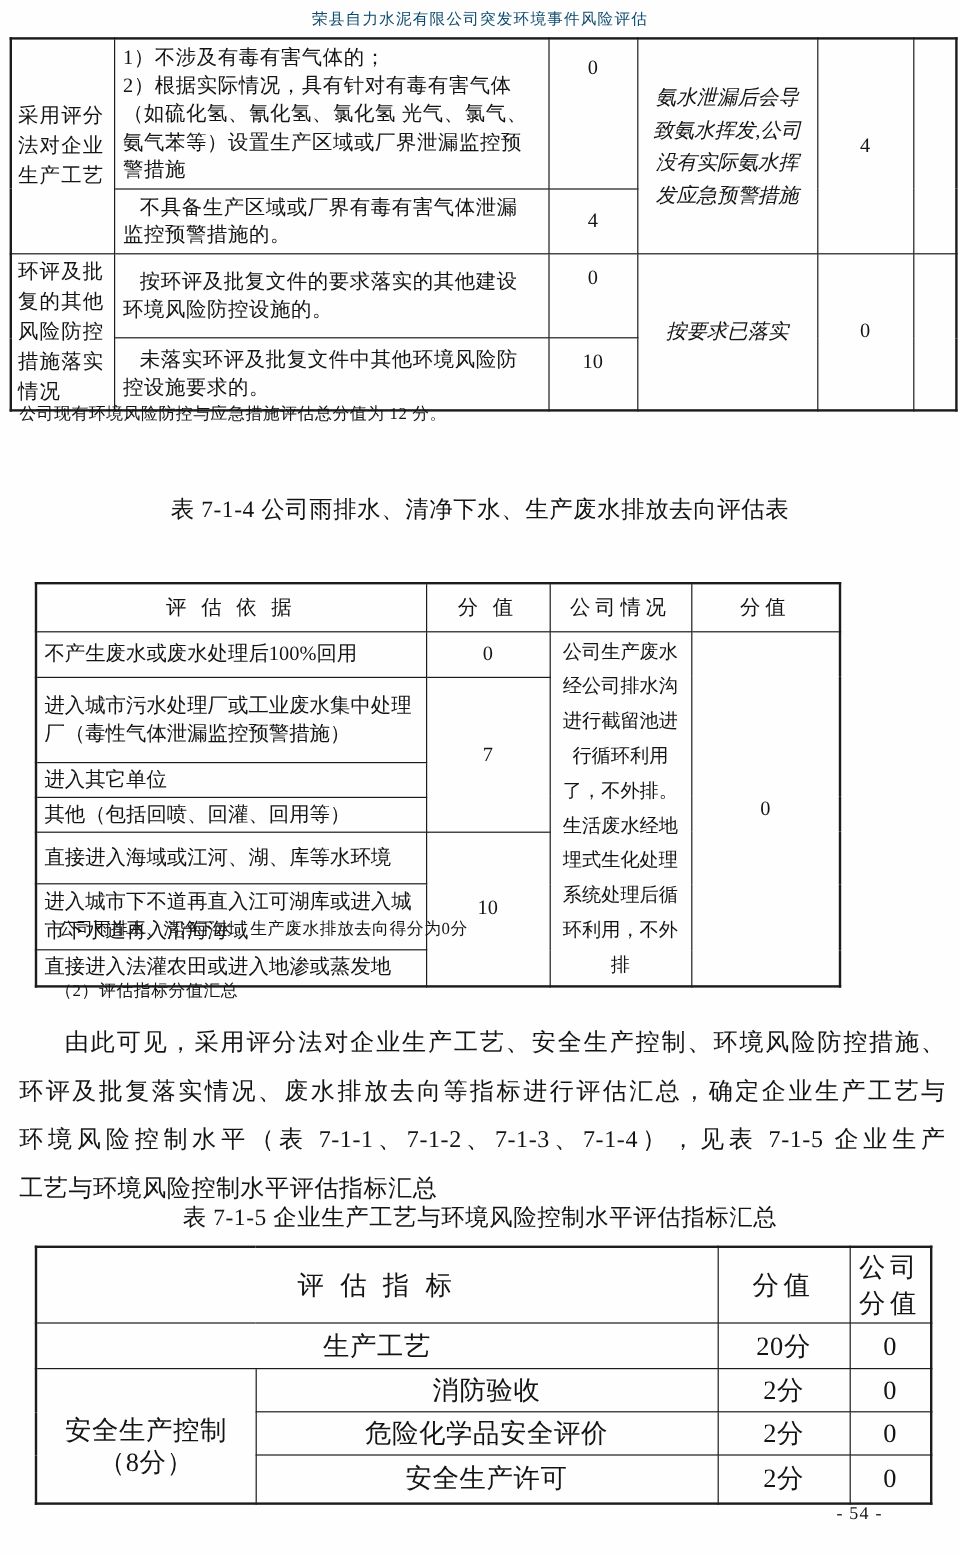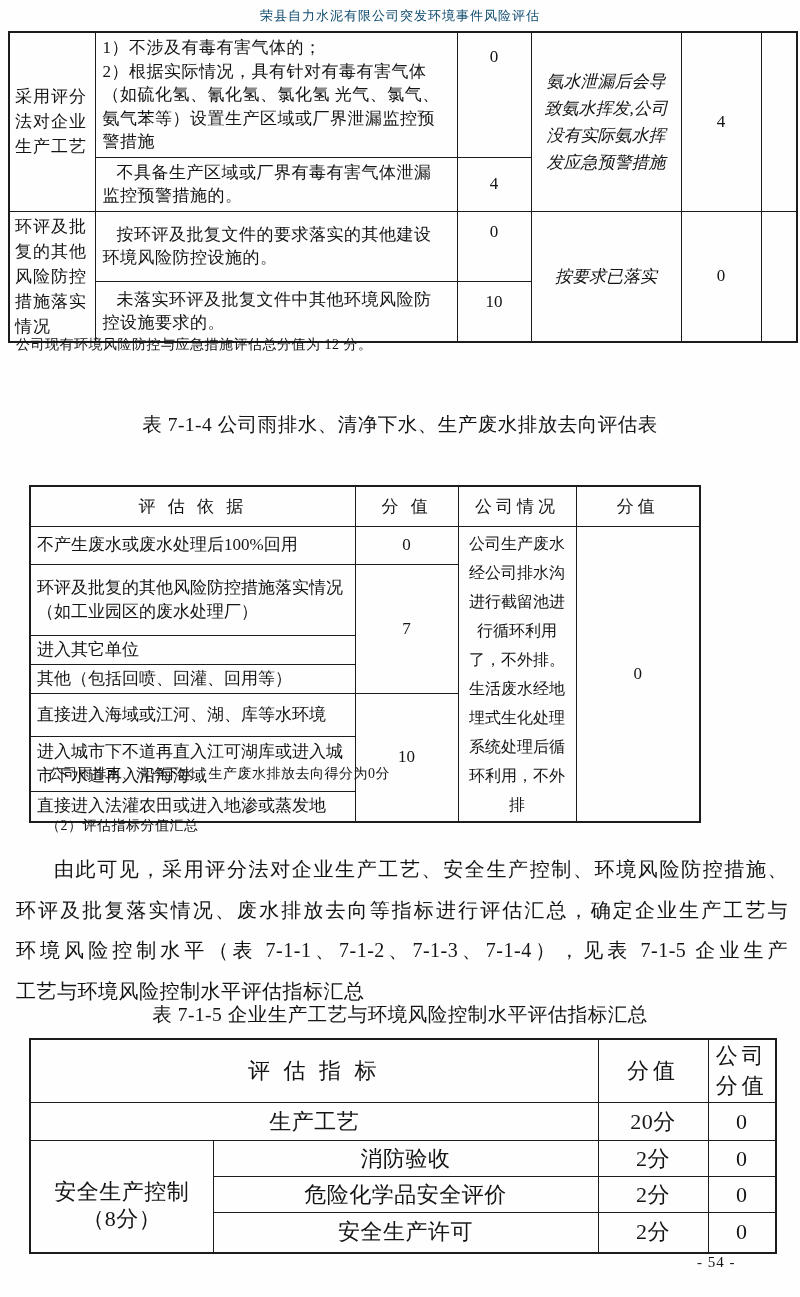--- a/index.html
+++ b/index.html
@@ -136,21 +136,21 @@
         <td class="th">公司情况</td>
         <td class="th">分值</td>
       </tr>
       <tr class="t2r1">
         <td class="basis">不产生废水或废水处理后100%回用</td>
         <td class="score">0</td>
         <td class="sit2" rowspan="7">公司生产废水经公司排水沟进行截留池进行循环利用了，不外排。生活废水经地埋式生化处理系统处理后循 环利用，不外排</td>
         <td class="score" rowspan="7">0</td>
       </tr>
       <tr class="t2r2">
-        <td class="basis">环评及批复的其他风险防控措施落实情况（如工业园区的废水处理厂）</td>
+        <td class="basis">进入城市污水处理厂或工业废水集中处理厂（毒性气体泄漏监控预警措施）</td>
         <td class="score" rowspan="3">7</td>
       </tr>
       <tr class="t2r3">
         <td class="basis">进入其它单位</td>
       </tr>
       <tr class="t2r4">
         <td class="basis">其他（包括回喷、回灌、回用等）</td>
       </tr>
       <tr class="t2r5">
         <td class="basis">直接进入海域或江河、湖、库等水环境</td>

